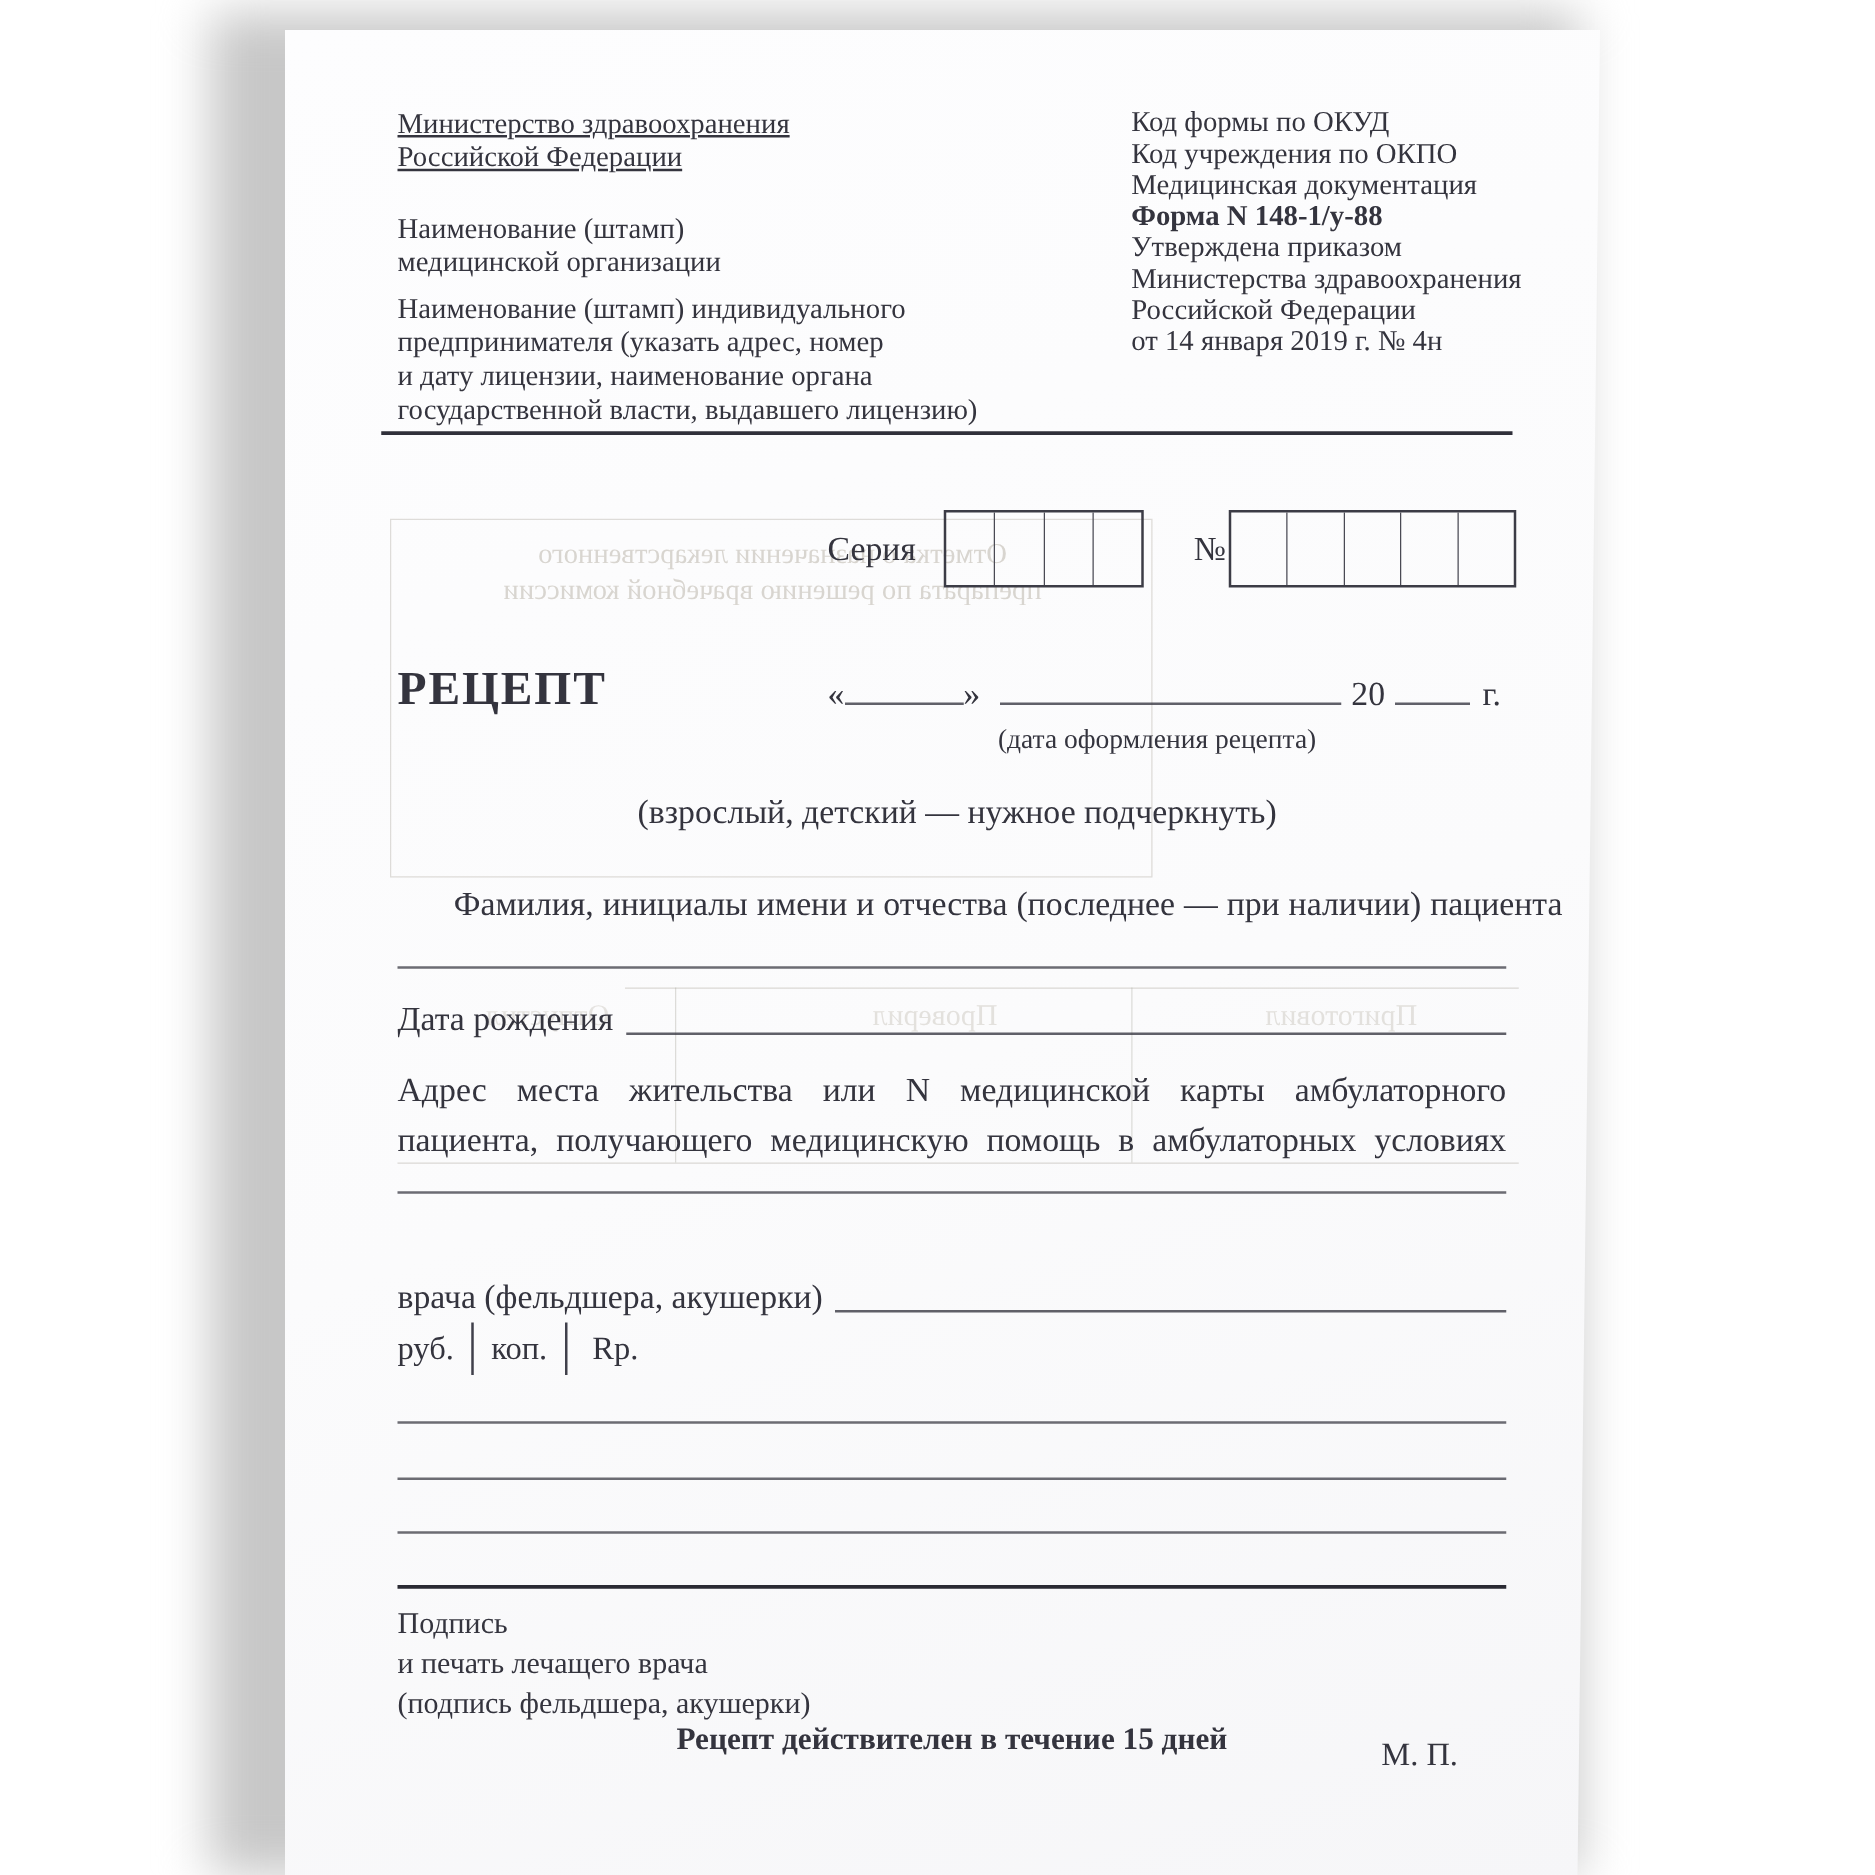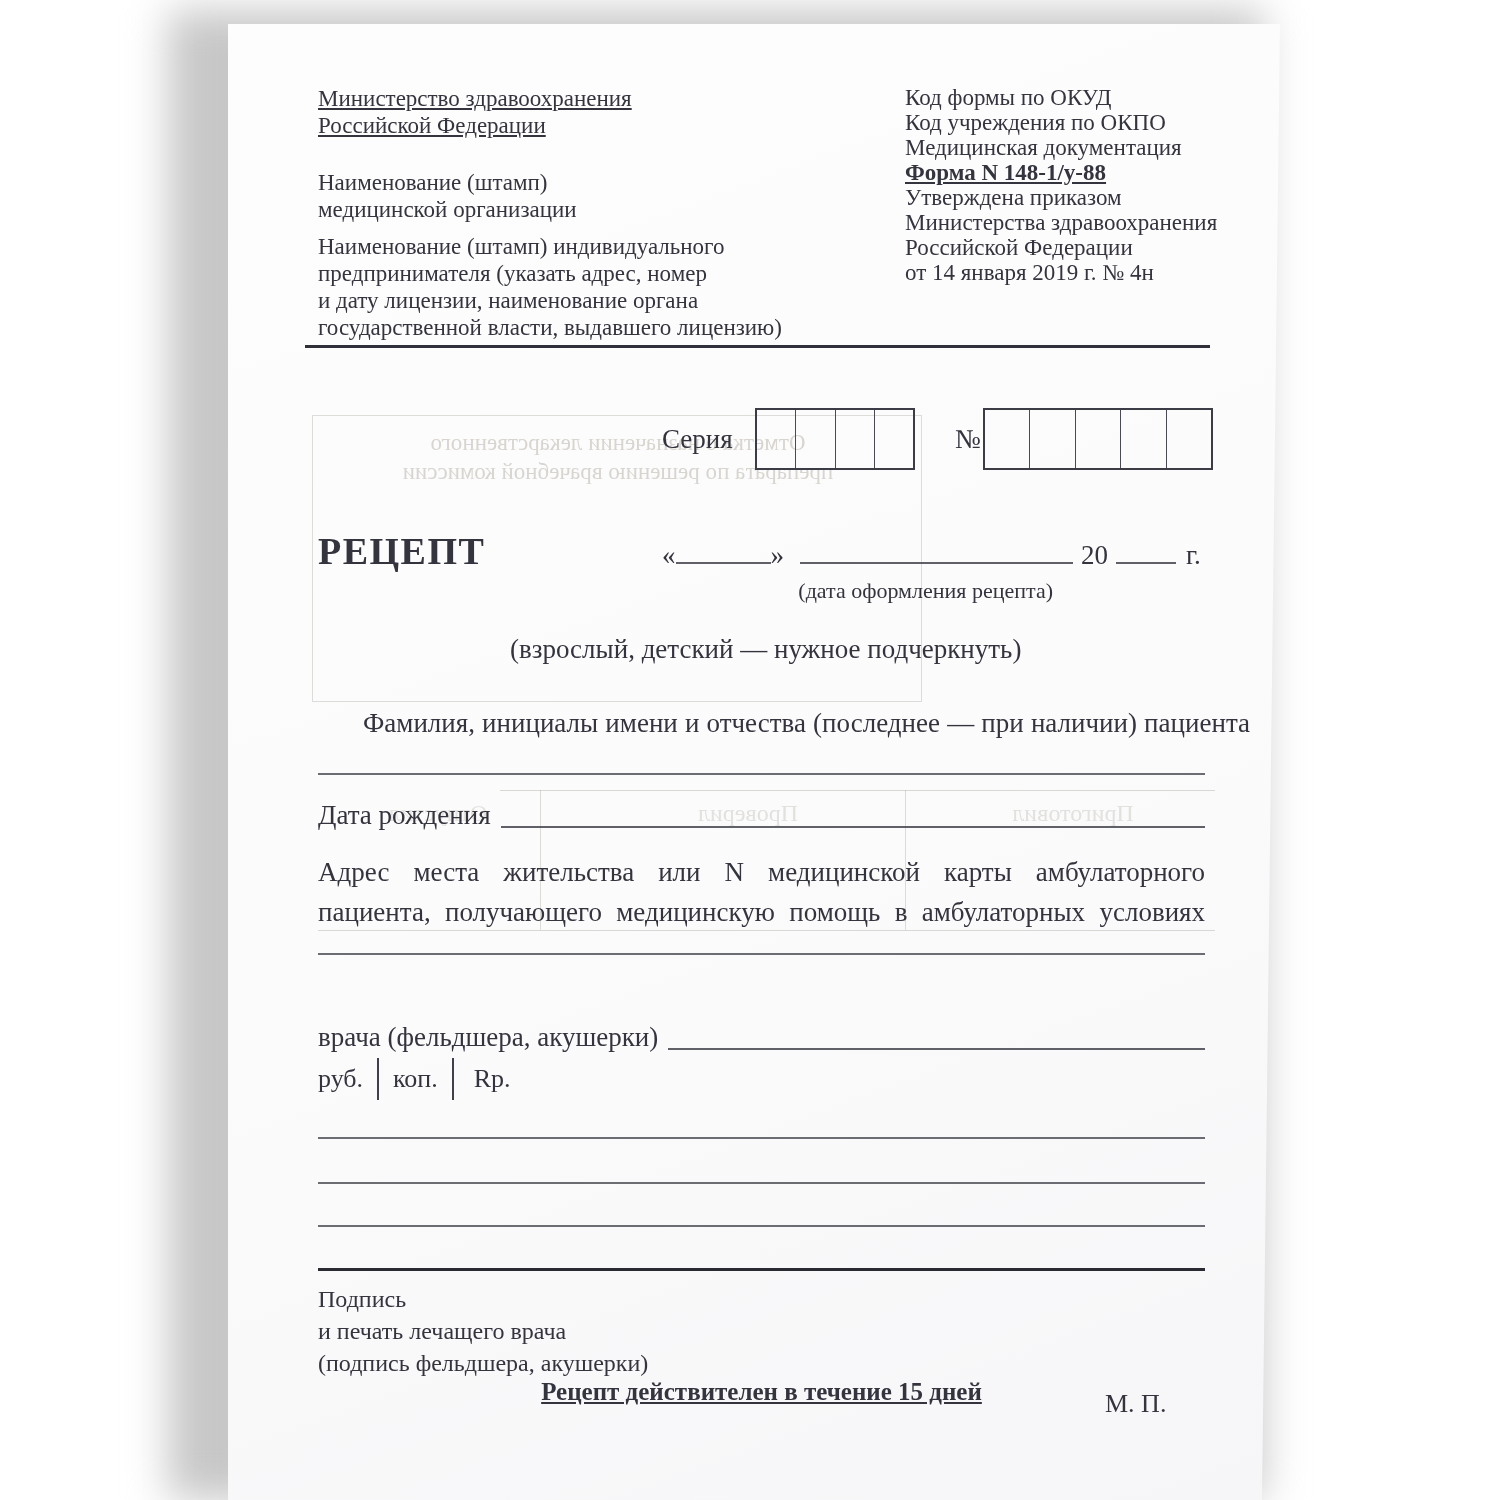--- a/index.html
+++ b/index.html
@@ -14,21 +14,21 @@
     background:#c7c7c7;filter:blur(20px);border-radius:6px;
   }
   .paper{
     position:absolute;left:228px;top:24px;width:1052px;height:1476px;
     background:linear-gradient(160deg,#fdfdfe 0%,#fbfbfc 55%,#f6f6f8 100%);
     clip-path:polygon(0 0,100% 0,calc(100% - 18px) 100%,0 100%);
   }
   .abs{position:absolute;}
   .t{font-size:23px;line-height:27px;white-space:pre-line;}
   .tr{font-size:23px;line-height:25px;white-space:pre-line;}
-  .bold{font-weight:bold;text-decoration:underline;}
+  .bold{font-weight:bold;}
   .ghost{color:#d0ccc5;opacity:.8;transform:scaleX(-1);z-index:1;}
   .gline{border-top:1px solid rgba(172,167,157,.42);z-index:1;}
   .gvert{border-left:1px solid rgba(172,167,157,.38);width:0;z-index:1;}
   .gbox{border:1px solid rgba(178,173,163,.40);z-index:1;}
   .real{z-index:2;}
   .hrule{height:3px;background:#30303a;z-index:2;}
   .thinline{border-top:2px solid rgba(52,52,63,.72);z-index:2;}
   .thickline{border-top:3px solid #2a2a33;z-index:2;}
   .codebox{display:flex;border:2px solid #3c3c46;box-sizing:border-box;z-index:2;background:transparent;}
   .cell{flex:1;border-left:1.4px solid #4a4a54;}

